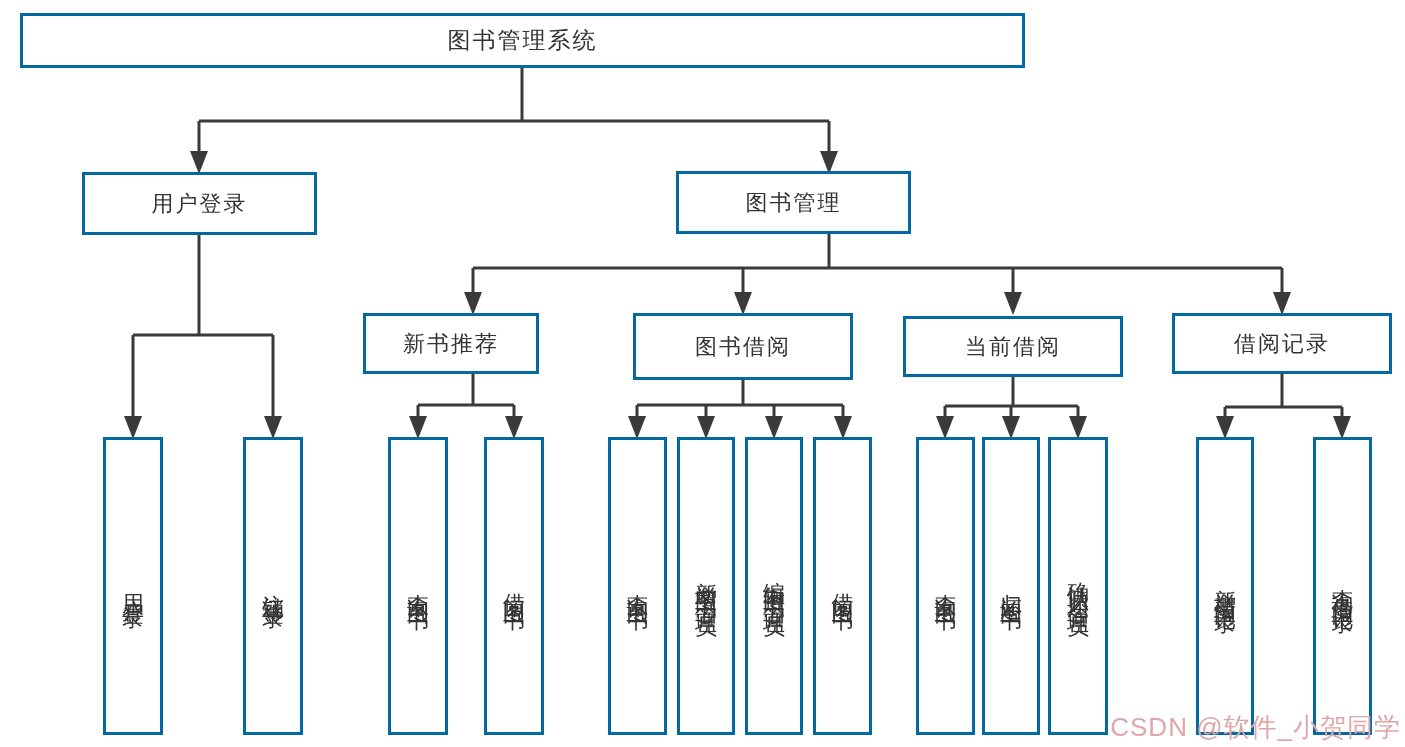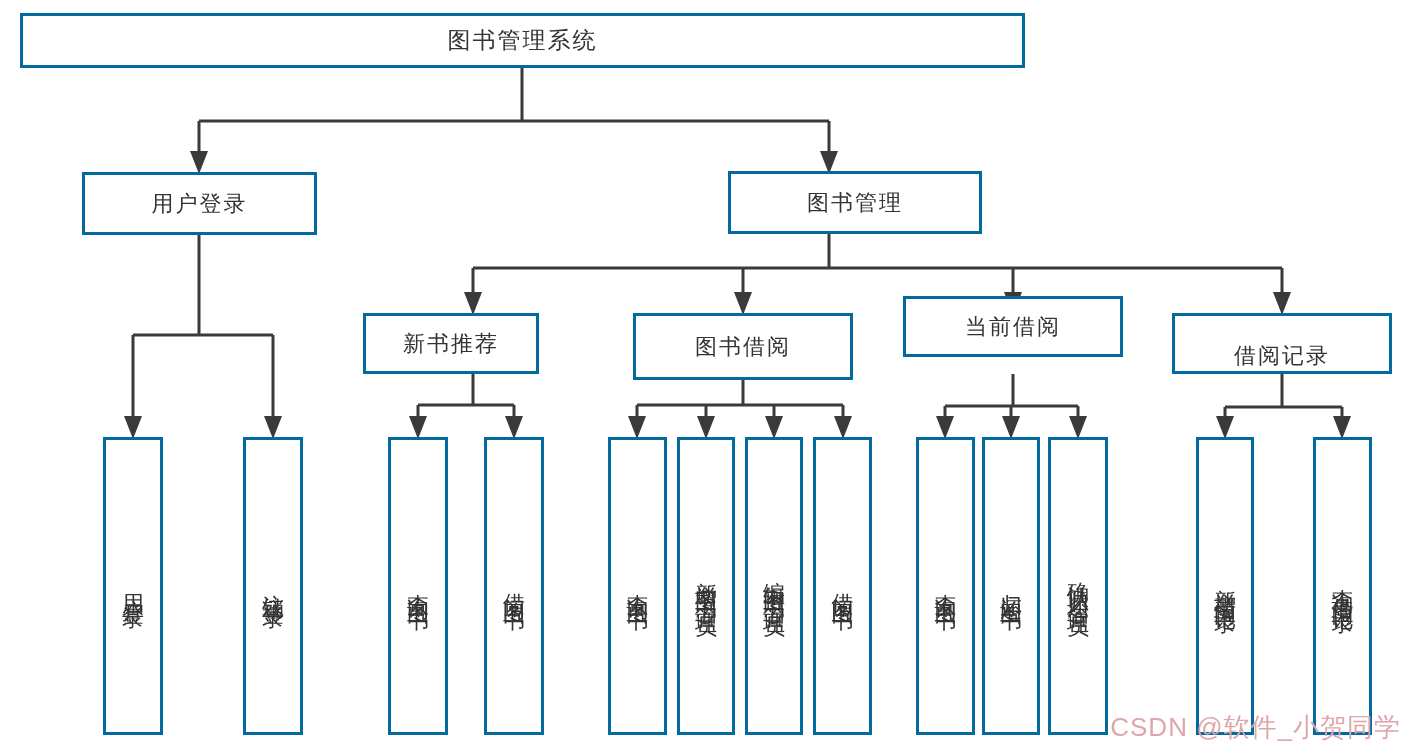--- a/index.html
+++ b/index.html
@@ -96,34 +96,34 @@
     </g>
   </svg>
 
   <div class="node h root" style="left:20px; top:13px; width:1005px; height:55px;">
     <span>图书管理系统</span>
   </div>
 
   <div class="node h" style="left:82px; top:172px; width:235px; height:63px;">
     <span>用户登录</span>
   </div>
-  <div class="node h" style="left:728px; top:171px; width:254px; height:63px;">
+  <div class="node h" style="left:676px; top:171px; width:235px; height:63px;">
     <span>图书管理</span>
   </div>
 
   <div class="node h" style="left:363px; top:313px; width:176px; height:61px;">
     <span>新书推荐</span>
   </div>
   <div class="node h" style="left:633px; top:313px; width:220px; height:67px;">
     <span>图书借阅</span>
   </div>
-  <div class="node h" style="left:903px; top:296px; width:220px; height:61px;">
+  <div class="node h" style="left:903px; top:316px; width:220px; height:61px;">
     <span>当前借阅</span>
   </div>
-  <div class="node h" style="left:1172px; top:313px; width:220px; height:61px;align-items:flex-end;">
+  <div class="node h" style="left:1172px; top:313px; width:220px; height:61px;">
     <span>借阅记录</span>
   </div>
 
   <div class="node leaf" style="left:103px; width:60px;">
     <span>用户登录</span>
   </div>
   <div class="node leaf" style="left:243px; width:60px;">
     <span>注销登录</span>
   </div>
 

